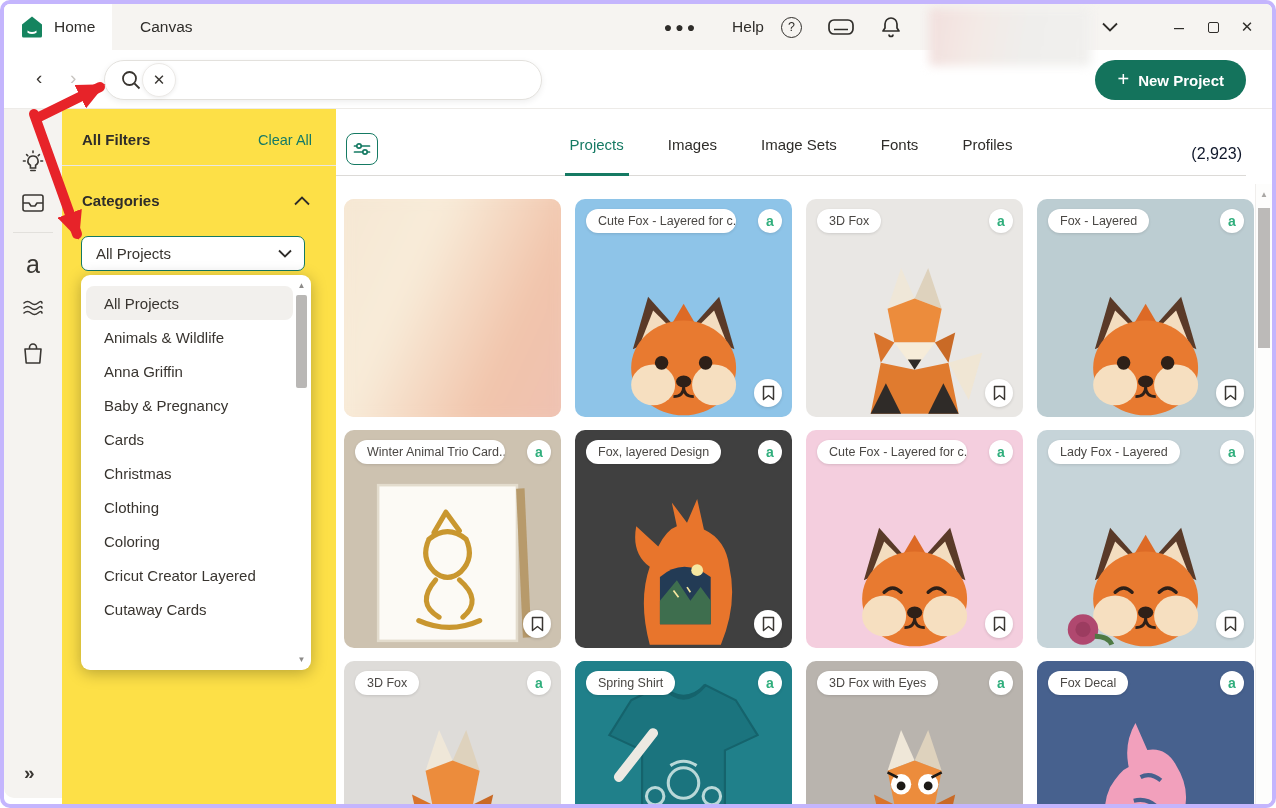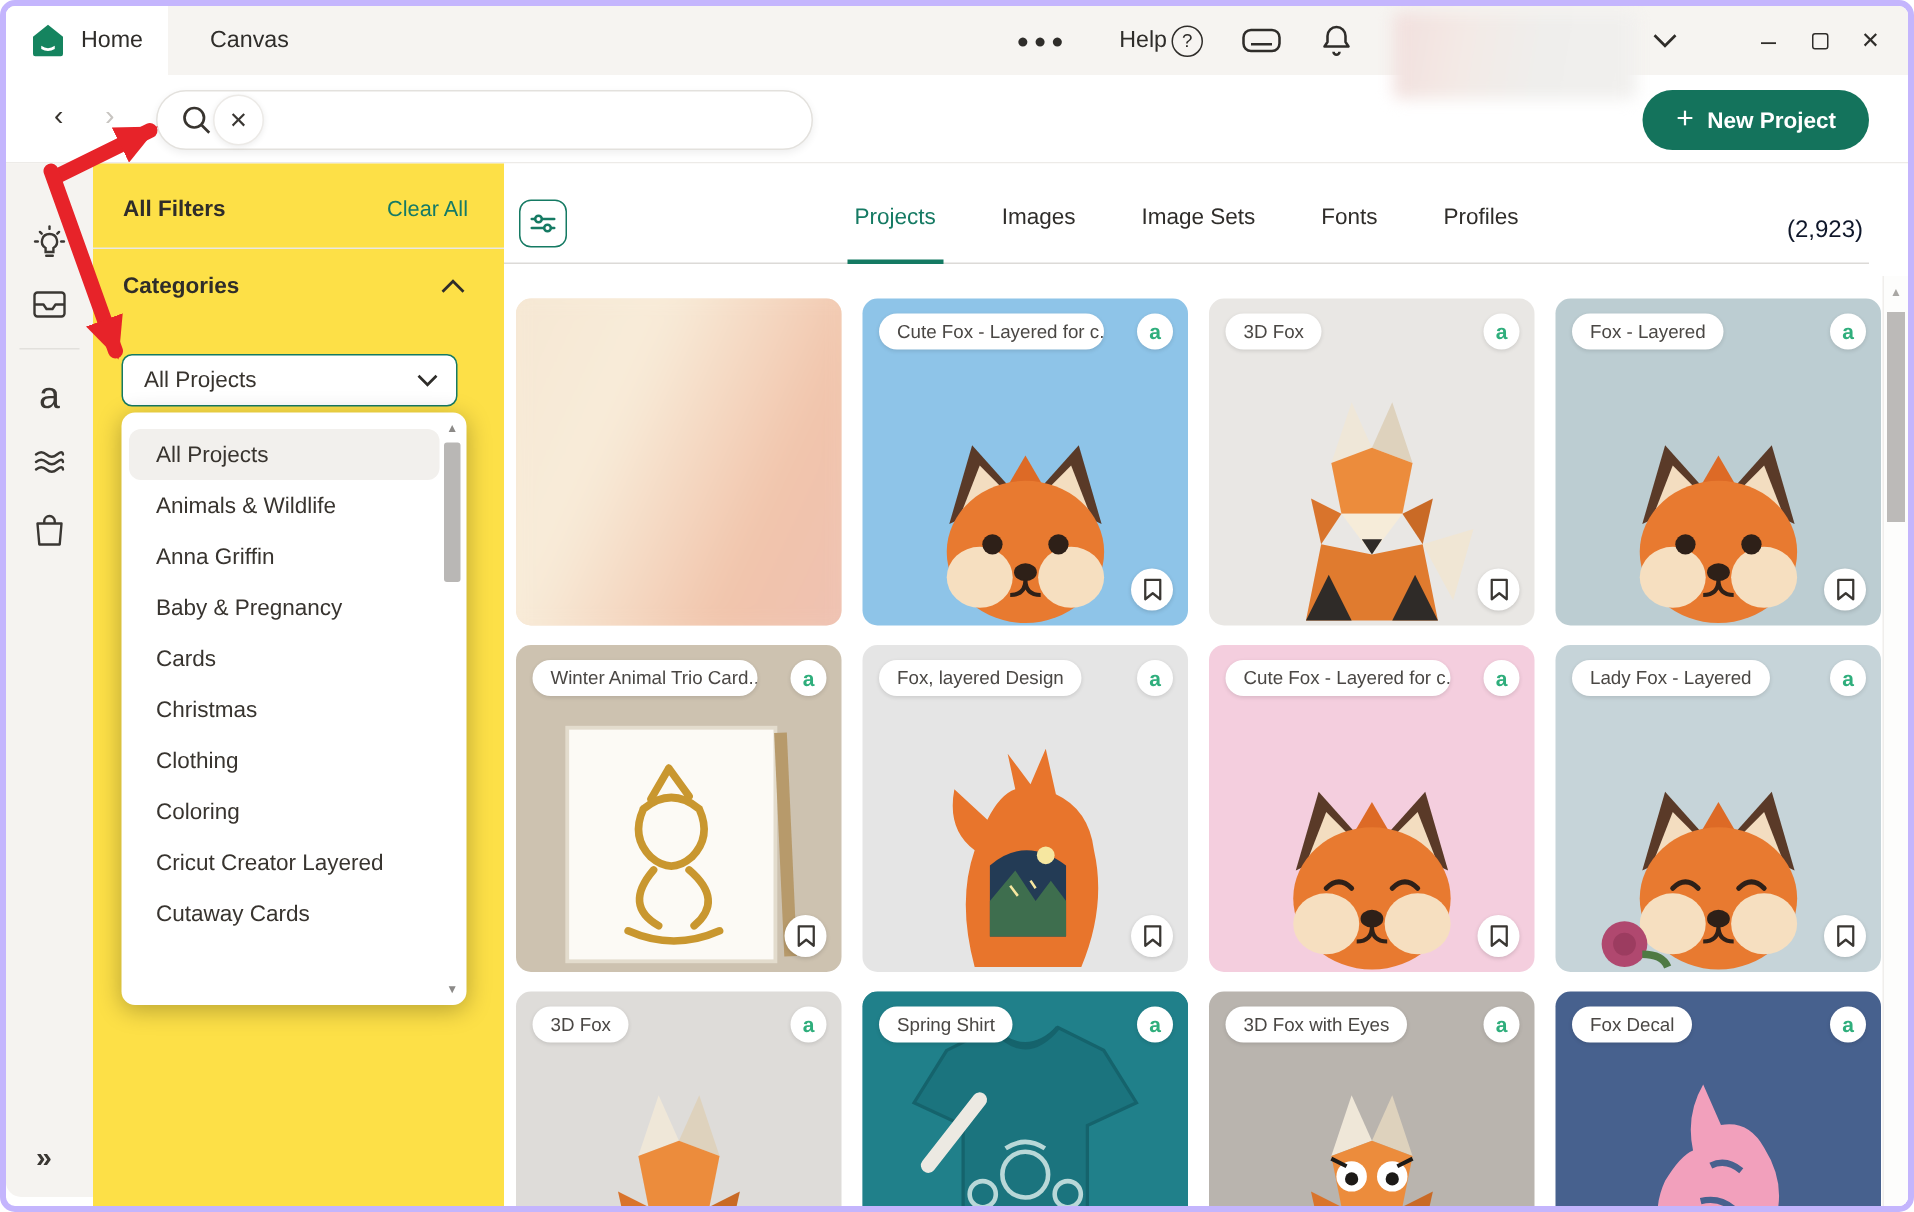--- a/index.html
+++ b/index.html
@@ -10,21 +10,21 @@
   
   .topbar{ position:absolute; top:0; left:0; right:0; height:46px; background:#f6f4f1;
     display:flex; align-items:center; }
   .home-tab{ width:108px; height:46px; background:#fff; display:flex; align-items:center;
     gap:10px; padding-left:16px; }
   .logo-house{ width:24px; height:24px; }
   .tab-label{ font-size:15.5px; color:#2f2d2a; }
   .canvas-tab{ margin-left:28px; }
   .topbar-right{ position:absolute; right:0; top:0; height:46px; display:flex; align-items:center; }
   .ellipsis{ font-size:14px; letter-spacing:3px; color:#2f2d2a; margin-right:34px; cursor:pointer; }
-  .help-wrap{ display:flex; align-items:center; gap:3px; margin-right:26px; cursor:pointer; }
+  .help-wrap{ display:flex; align-items:center; gap:17px; margin-right:26px; cursor:pointer; }
   .q-circle{ width:21px; height:21px; border:1.6px solid #2f2d2a; border-radius:50%;
     display:flex; align-items:center; justify-content:center; font-size:12.5px; color:#2f2d2a; }
   .machine-icon{ margin-right:26px; cursor:pointer; }
   .bell-icon{ margin-right:16px; cursor:pointer; }
   .user-blur{ position:absolute; left:925px; top:4px; width:162px; height:58px; z-index:6;
     background:linear-gradient(100deg,#f2dfdd 0%,#f3eae6 30%,#efeeec 60%,#f1f0ee 100%);
     filter:blur(5px); border-radius:4px; pointer-events:none; }
   .acct-chevron{ margin-left:184px; margin-right:44px; cursor:pointer; }
   .win-btn{ width:34px; height:30px; display:flex; align-items:center; justify-content:center;
     color:#2f2d2a; font-size:15px; cursor:pointer; }
@@ -64,21 +64,21 @@
     cursor:pointer; font-weight:bold; }
   .access-a{ font-size:25px; color:#3a3733; line-height:1; }
 
   
   .filters{ width:274px; background:#fde047; position:relative; }
   .f-header{ position:absolute; top:22px; left:20px; right:24px; display:flex;
     justify-content:space-between; align-items:center; }
   .f-title{ font-size:15px; font-weight:bold; color:#2f2d2a; }
   .f-clear{ font-size:14.5px; color:var(--teal,#157a66); cursor:pointer; }
   .f-divider{ position:absolute; top:56px; left:0; right:0; border-top:1px solid #e9e7e4; }
-  .f-cat{ position:absolute; top:73px; left:20px; right:26px; display:flex;
+  .f-cat{ position:absolute; top:83px; left:20px; right:26px; display:flex;
     justify-content:space-between; align-items:center; cursor:pointer; }
   .f-cat-title{ font-size:15px; font-weight:bold; color:#2f2d2a; }
   .f-select{ position:absolute; top:127px; left:19px; width:224px; height:35px;
     border:1.6px solid var(--selgreen,#157a63); border-radius:7px; background:#fff;
     display:flex; align-items:center; justify-content:space-between; padding:0 12px 0 14px;
     cursor:pointer; }
   .f-select-label{ font-size:15px; color:#38342f; }
   .f-dropdown{ position:absolute; top:166px; left:19px; width:230px; height:395px; background:#fff;
     border-radius:9px; box-shadow:0 3px 16px rgba(0,0,0,.28); z-index:20; padding-top:11px; }
   .dd-list{ position:absolute; top:11px; left:0; right:16px; }
@@ -401,21 +401,21 @@
               </svg>
             </div>
     <span class="card-title">Winter Animal Trio Card...</span>
     <span class="access-badge">a</span>
     <span class="bookmark-btn">
       <svg class="icon" width="13" height="16" viewBox="0 0 13 16">
         <path d="M1.5 1.5 h10 v13 l-5 -4 -5 4 Z" fill="#fff" stroke="#3a3733" stroke-width="1.5" stroke-linejoin="round"></path>
       </svg>
     </span>
   </div>
-          <div class="card" style="background: #e5e5e5;">
+          <div class="card" style="background: #404040;">
     <div class="card-art">
               <svg viewBox="0 0 100 100" preserveAspectRatio="xMidYMax meet">
     <path d="M30 98 Q23 72 30 52 Q19 44 22 28 L35 40 Q40 30 46 28 L43 14 L52 26 L58 12 L62 30 Q75 36 77 52 Q82 74 72 98 Z" fill="#e8752c"></path>
     <path d="M36 58 Q50 46 66 58 L66 86 L36 86 Z" fill="#233b55"></path>
     <path d="M36 72 L46 60 L54 72 L60 64 L66 72 L66 86 L36 86 Z" fill="#3e6e4e"></path>
     <circle cx="58" cy="54" r="3.5" fill="#f6e7a0"></circle>
     <path d="M44 66 l3 4 M52 64 l2 3" stroke="#f6e7a0" stroke-width="1"></path>
               </svg>
             </div>
     <span class="card-title">Fox, layered Design</span>

